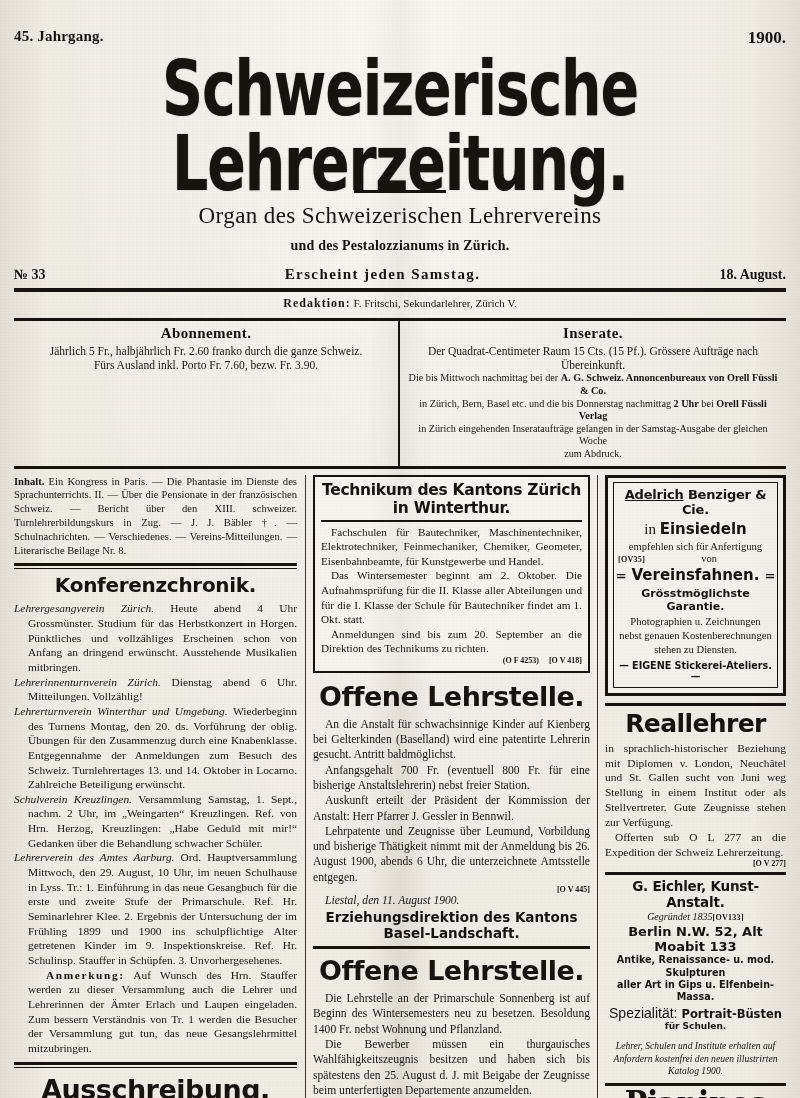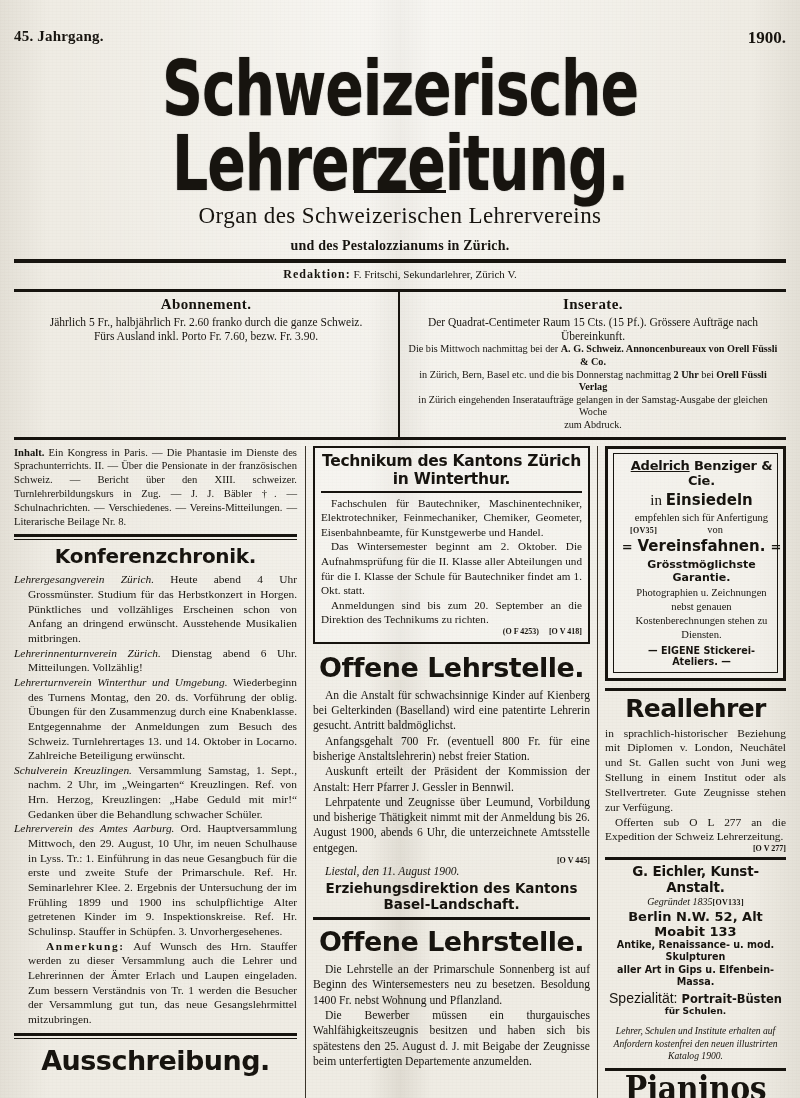--- a/index.html
+++ b/index.html
@@ -89,21 +89,21 @@
   .codeline{text-align:right;font-size:8px;font-weight:bold;}
   .lehr-title{text-align:center;font-family:"DejaVu Sans",sans-serif;font-weight:bold;
     font-size:27px;letter-spacing:-.5px;margin:3px 0 5px 0;}
   .lehr-body{font-size:11.6px;line-height:1.32;text-align:justify;}
   .lehr-body p{margin:0;text-indent:12px;}
   .lehr-dept{text-align:center;font-family:"DejaVu Sans",sans-serif;font-weight:bold;font-size:13.5px;margin-top:2px;}
   .hr-thick{border-top:3px solid #17140f;margin:5px 0 6px 0;}
 
   
   .frame{border:3px solid #17140f;padding:4px 5px 5px 5px;margin-bottom:7px;background:rgba(255,255,255,.28);}
-  .frame-in{border:1px solid #17140f;padding:4px 4px 5px 16px;}
+  .frame-in{border:1px solid #17140f;padding:4px 4px 5px 4px;}
   .benz-t{text-align:center;font-family:"DejaVu Sans",sans-serif;font-weight:bold;font-size:13px;letter-spacing:-.2px;}
   .benz-t u{text-decoration:underline;}
   .benz-s{text-align:center;font-size:15px;margin-top:3px;}
   .benz-s b{font-family:"DejaVu Sans",sans-serif;font-weight:bold;}
   .benz-p{text-align:center;font-size:10.6px;line-height:1.3;margin-top:2px;}
   .benz-row{display:flex;justify-content:space-between;align-items:baseline;font-size:10.4px;}
   .fahnen{display:flex;align-items:center;justify-content:center;gap:5px;margin:2px 0;}
   .fahnen .eq{font-family:"DejaVu Sans",sans-serif;font-weight:bold;font-size:13px;}
   .fahnen .t{font-family:"DejaVu Sans",sans-serif;font-weight:bold;font-size:15px;}
   .benz-g{text-align:center;font-family:"DejaVu Sans",sans-serif;font-weight:bold;font-size:11px;margin:3px 0 2px 0;}
@@ -136,20 +136,25 @@
   <div class="topline">
     <div class="jahrgang">45. Jahrgang.</div>
     <div class="year">1900.</div>
   </div>
 
   <div class="masthead">Schweizerische Lehrerzeitung.</div>
   <div class="rule-short"></div>
   <div class="organ">Organ des Schweizerischen Lehrervereins</div>
   <div class="organ2">und des Pestalozzianums in Zürich.</div>
 
+  <div class="issuebar">
+    <div class="no">№ 33</div>
+    <div class="mid">Erscheint jeden Samstag.</div>
+    <div class="date">18. August.</div>
+  </div>
   <div class="thickrule"></div>
   <div class="redaktion">
     <b>Redaktion:</b>
     <span>F. Fritschi, Sekundarlehrer, Zürich V.</span>
   </div>
 
   <div class="abobox">
     <div class="abo">
       <h3>Abonnement.</h3>
       <p>Jährlich 5 Fr., halbjährlich Fr. 2.60 franko durch die ganze Schweiz.</p>

